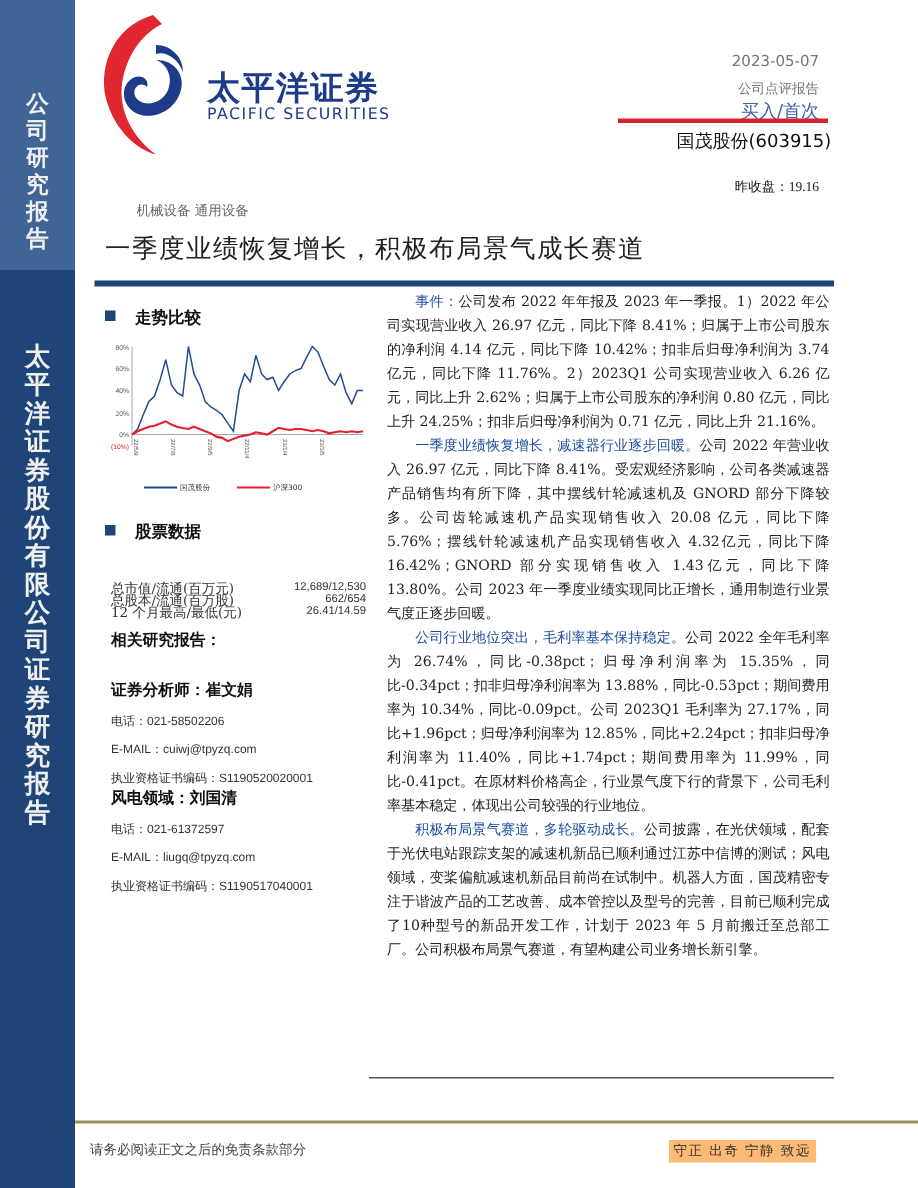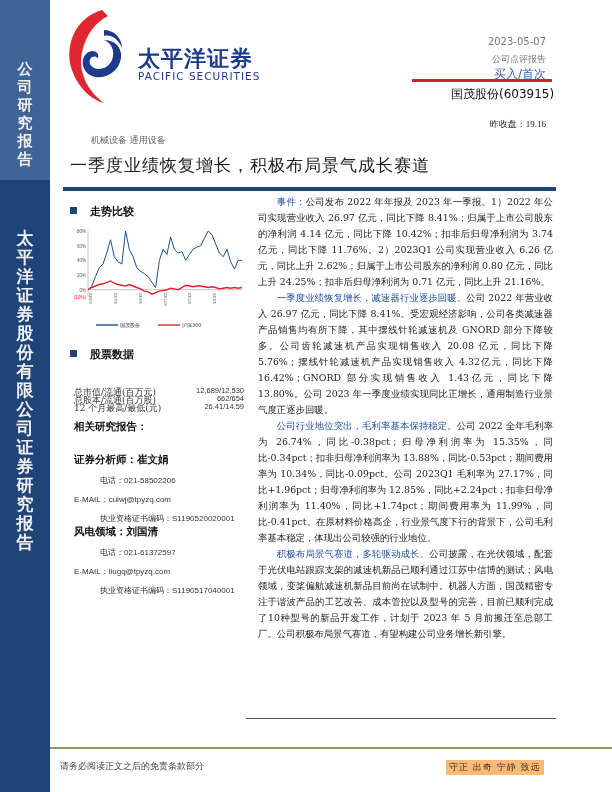--- a/index.html
+++ b/index.html
@@ -42,21 +42,21 @@
 
   .kv { position:absolute; left:74px; width:170px; font-size:9px; color:#333; }
   .kv .v { position:absolute; right:0; top:0; font-family:"Liberation Sans", sans-serif; font-size:7.5px; }
   .kv1 { top:370px;margin-top:24px; } .kv2 { top:386px; } .kv3 { top:402px; }
 
   .related { position:absolute; left:74px; top:420px; font-size:10.5px; font-weight:bold; color:#111; }
 
   .analyst-name { position:absolute; left:74px; font-size:10.5px; font-weight:bold; color:#111; }
   .a1n { top:453px; } .a2n { top:525px; }
   .aline { position:absolute; left:74px; font-size:8px; color:#333; font-family:"Liberation Sans", sans-serif; }
-  .aline .lbl { font-family:Liberation Serif, serif;margin-left:26px; }
+  .aline .lbl { font-family:Liberation Serif, serif; }
   .a1t { top:475px; } .a1e { top:494px; } .a1c { top:513px; }
   .a2t { top:547px; } .a2e { top:566px; } .a2c { top:585px; }
 
   .body { position:absolute; left:258px; top:194px; width:295px; font-size:9.4px; line-height:16px; color:#222;
           text-align:justify; }
   .body p { margin:0; text-indent:2em; }
   .body .b { color:#1f4da0; font-weight:normal; }
   .body-rule { position:absolute; left:246px; top:718px; width:310px; height:1px; background:#555; }
 
   .footer-rule { position:absolute; left:50px; top:747px; width:562px; height:2px; background:#9b8f5a; }

